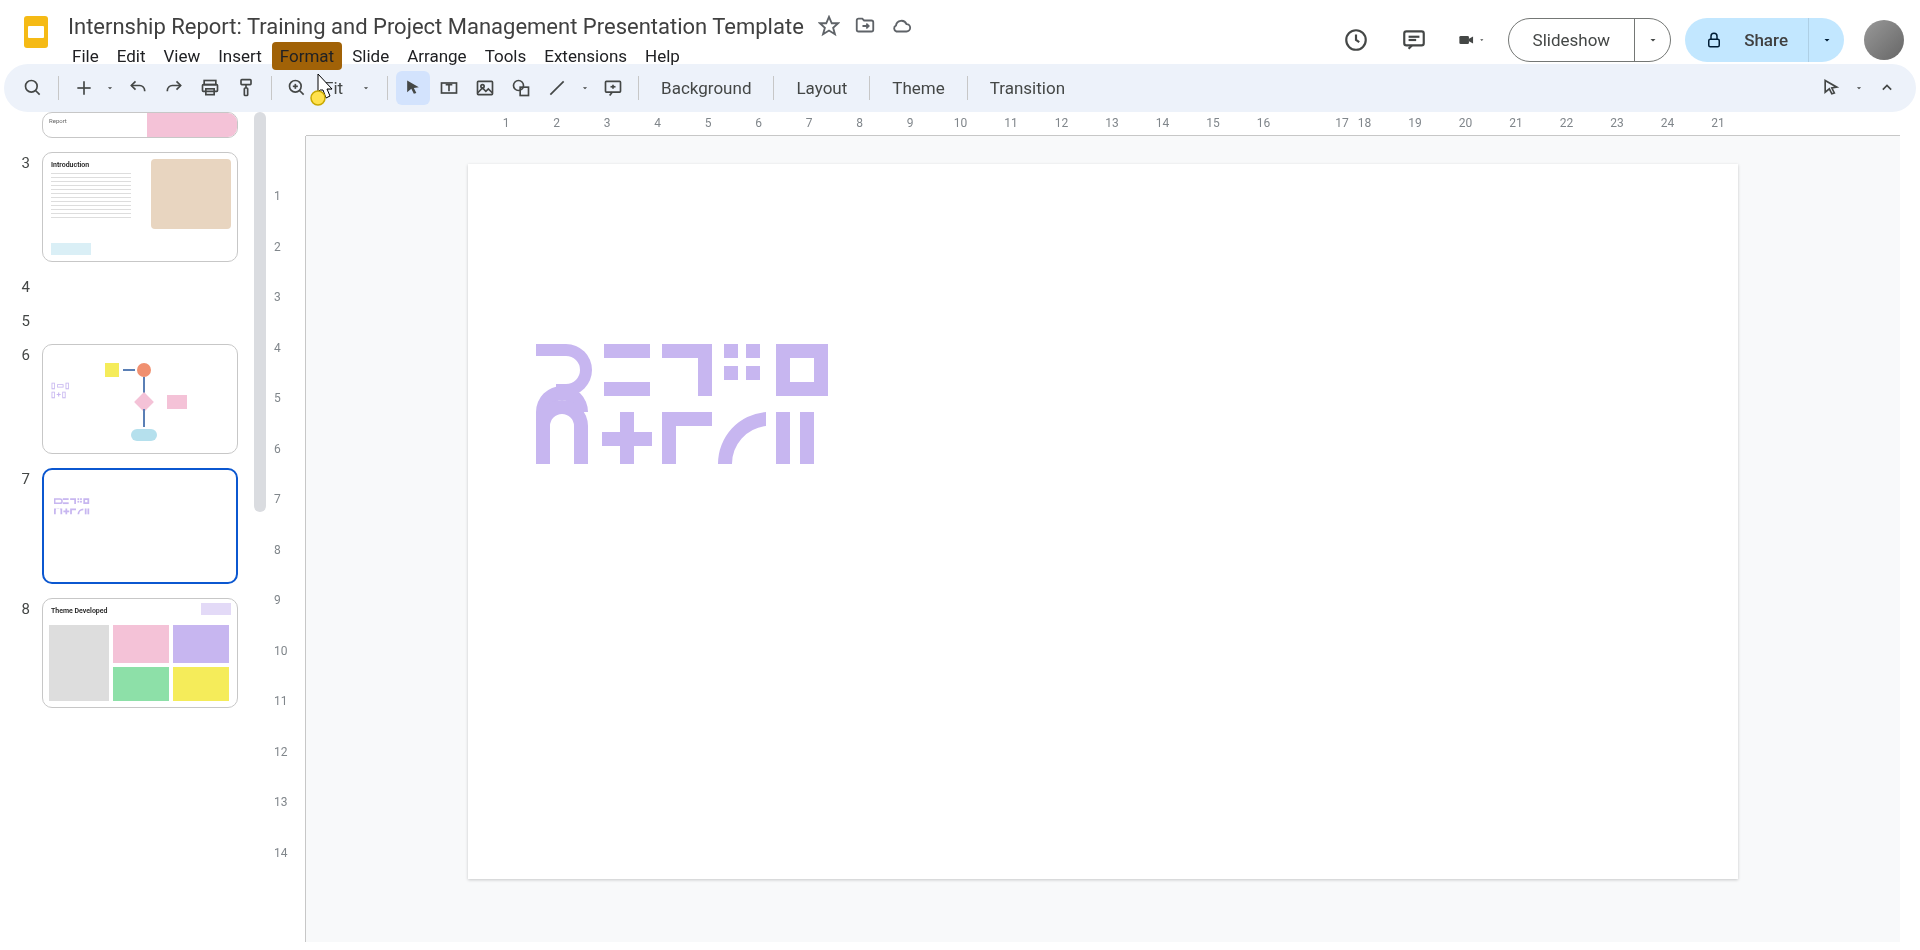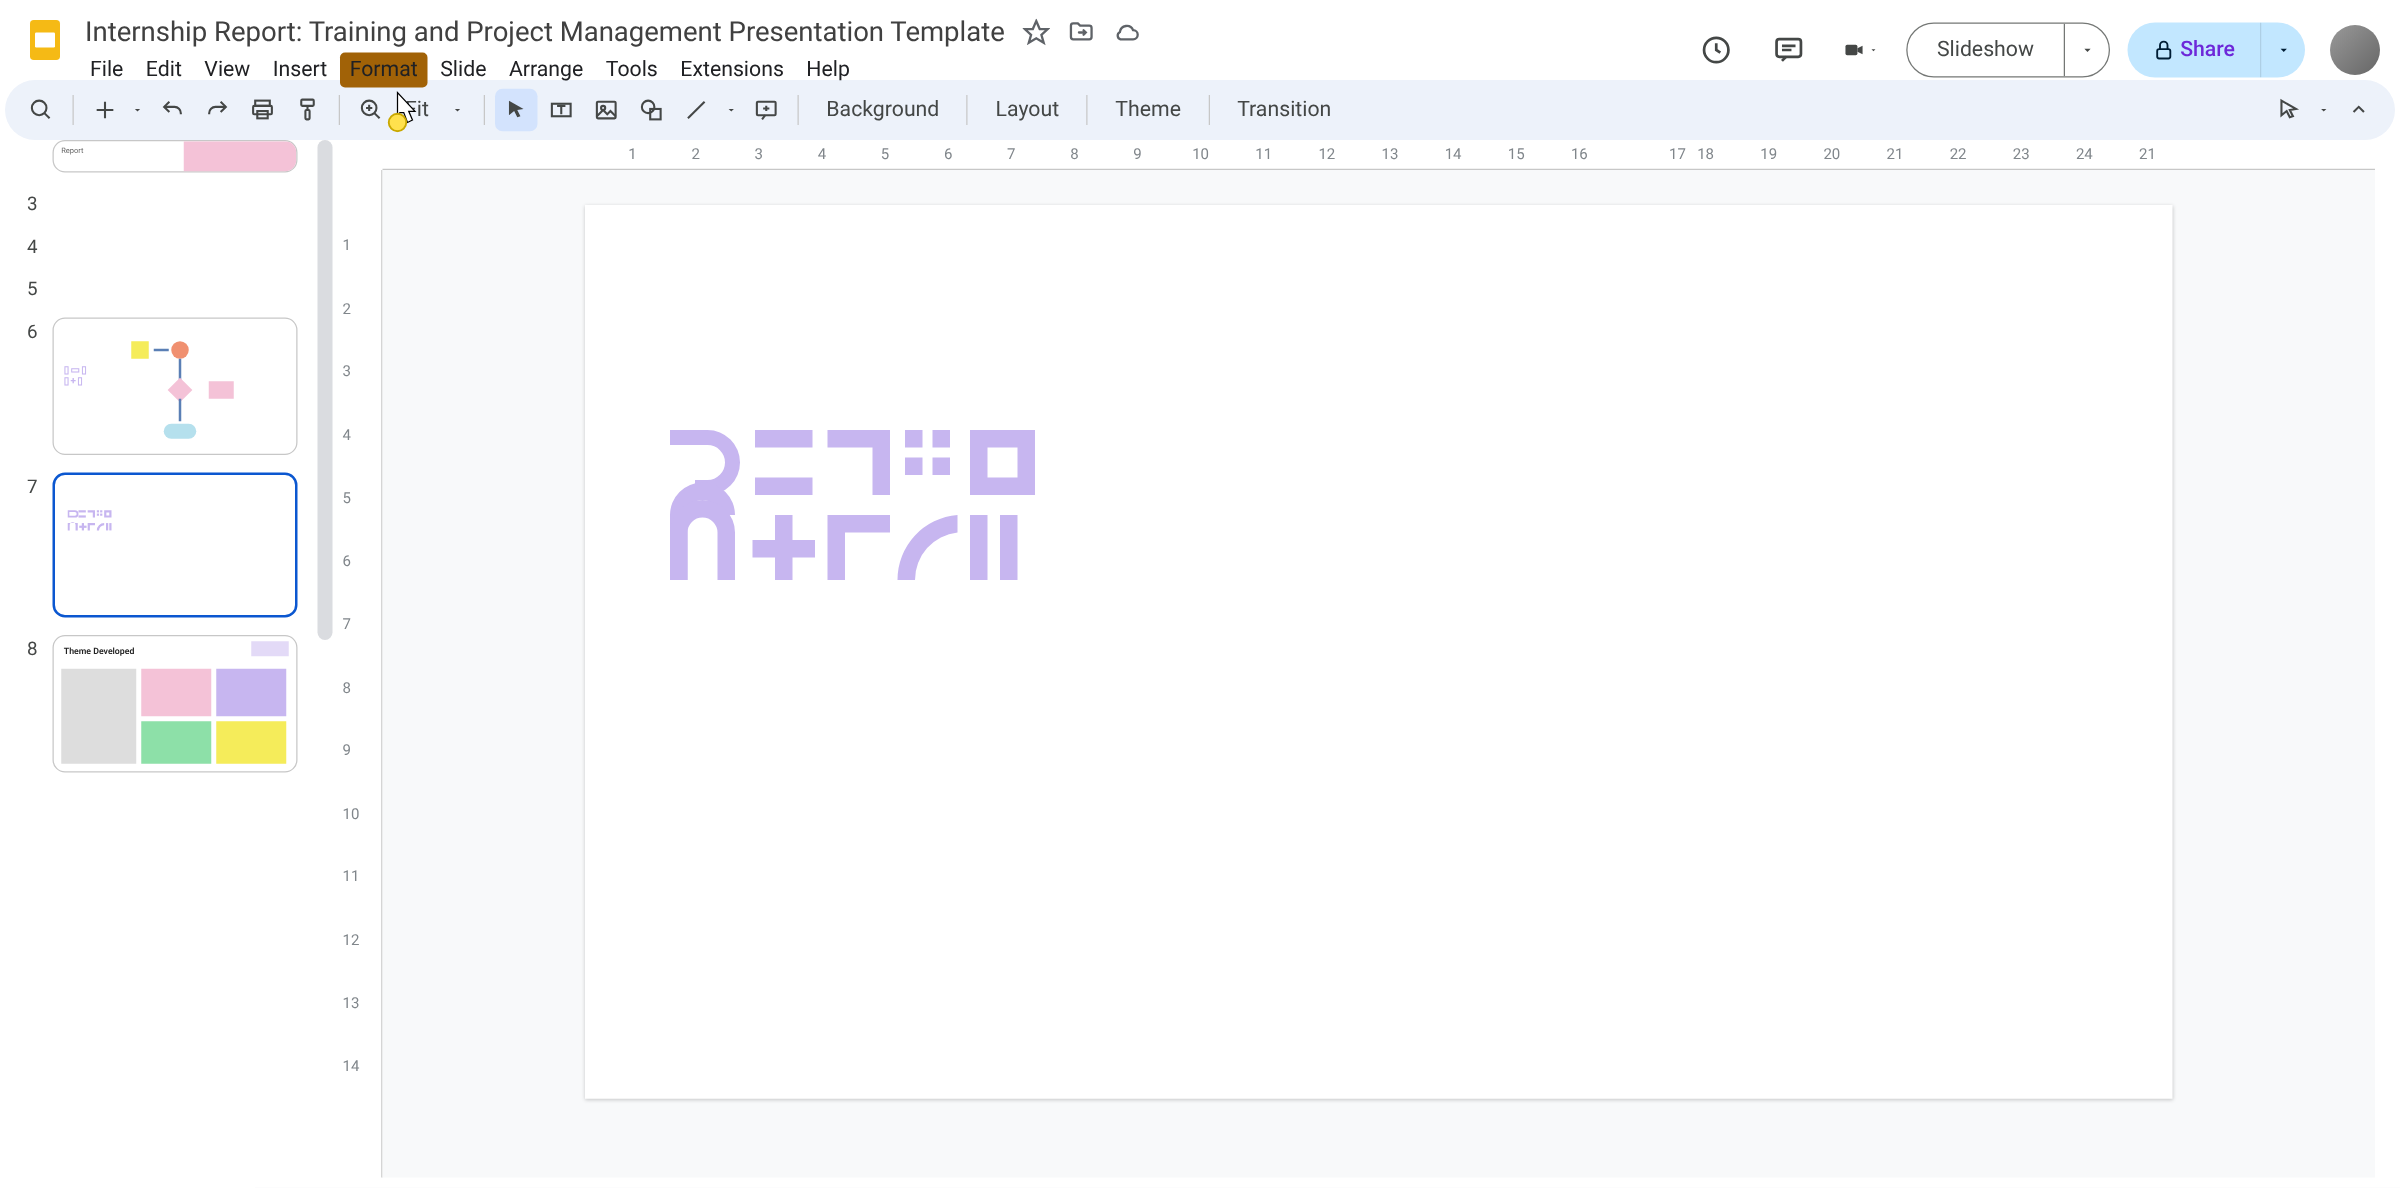--- a/index.html
+++ b/index.html
@@ -18,21 +18,21 @@
 .menu-bar { display: flex; gap: 2px; margin-top: 2px; }
 .menu-item { padding: 4px 8px; font-size: 17px; color: #202124; border-radius: 4px; cursor: pointer; }
 .menu-item:hover, .menu-item.hover { background: #a16207; }
 .header-right { margin-left: auto; display: flex; align-items: center; gap: 14px; padding-top: 10px; }
 .header-icon { width: 44px; height: 44px; display: flex; align-items: center; justify-content: center; color: #444746; cursor: pointer; border-radius: 50%; }
 .video-btn { display: flex; align-items: center; gap: 4px; padding: 0 8px; }
 .slideshow-btn { display: flex; align-items: center; border: 1px solid #747775; border-radius: 22px; height: 44px; overflow: hidden; }
 .slideshow-main { padding: 0 24px; font-size: 17px; color: #444746; height: 100%; display: flex; align-items: center; cursor: pointer; }
 .slideshow-drop { border-left: 1px solid #747775; width: 36px; height: 100%; display: flex; align-items: center; justify-content: center; cursor: pointer; }
 .share-btn { display: flex; align-items: center; background: #c2e7ff; border-radius: 22px; height: 44px; overflow: hidden; }
-.share-main { display: flex; align-items: center; gap: 4px; padding: 0 20px; font-size: 17px; color: #6d28d9; height: 100%; cursor: pointer; font-weight: 500; }
+.share-main { display: flex; align-items: center; gap: 21px; padding: 0 20px; font-size: 17px; color: #404040; height: 100%; cursor: pointer; font-weight: 500; }
 .share-drop { width: 36px; height: 100%; display: flex; align-items: center; justify-content: center; cursor: pointer; border-left: 1px solid rgba(0,0,0,0.1); }
 .avatar { width: 40px; height: 40px; border-radius: 50%; background: linear-gradient(135deg, #999, #666); margin-left: 6px; }
 
 
 .toolbar-container { padding: 0 4px; }
 .toolbar { background: #edf2fa; border-radius: 28px; height: 48px; display: flex; align-items: center; padding: 0 12px; gap: 2px; }
 .tool-btn { min-width: 34px; height: 34px; display: flex; align-items: center; justify-content: center; border-radius: 6px; cursor: pointer; color: #444746; }
 .tool-btn.active { background: #d3e3fd; }
 .tool-sep { width: 1px; height: 24px; background: #c7c7c7; margin: 0 6px; }
 .zoom-select { display: flex; align-items: center; gap: 18px; padding: 0 8px; font-size: 17px; color: #444746; cursor: pointer; }
@@ -300,20 +300,28 @@
     <div class="thumb-row">
       <div class="thumb-num"></div>
       <div class="thumb partial" style="background:#fff;">
         <div style="position:absolute;left:6px;top:4px;font-size:6px;color:#666">Report</div>
         <div style="position:absolute;right:0;top:0;width:90px;height:26px;background:#f4c2d7"></div>
       </div>
     </div>
 
     <div class="thumb-row">
       <div class="thumb-num">3</div>
+      <div class="thumb">
+        <div class="t-content">
+          <div style="position:absolute;left:8px;top:8px;font-size:7px;font-weight:600;color:#222">Introduction</div>
+          <div style="position:absolute;left:8px;top:20px;width:80px;height:48px;background:repeating-linear-gradient(#ddd,#ddd 1px,transparent 1px,transparent 4px)"></div>
+          <div style="position:absolute;right:6px;top:6px;width:80px;height:70px;background:#e8d5c0;border-radius:4px"></div>
+          <div style="position:absolute;left:8px;bottom:6px;width:40px;height:12px;background:#b5e0ed;opacity:0.5"></div>
+        </div>
+      </div>
     </div>
 
     <div class="thumb-row">
       <div class="thumb-num">4</div>
     </div>
 
     <div class="thumb-row">
       <div class="thumb-num">5</div>
     </div>
 

